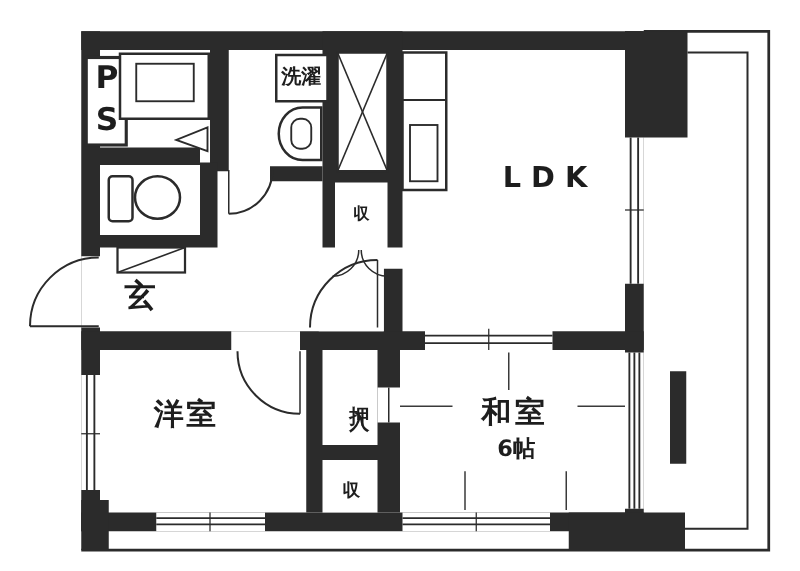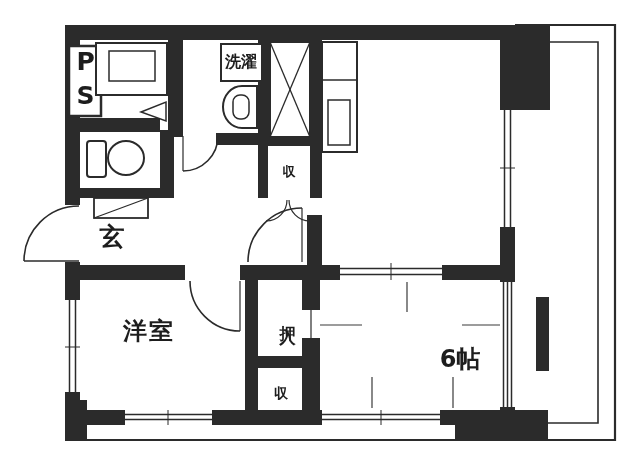--- a/index.html
+++ b/index.html
@@ -25,21 +25,21 @@
   #lbl-laundry       { left:241px; top:62px;  font-size:16px; }
   #lbl-ldk           { left:440px; top:143px; font-size:23px; letter-spacing:8px; }
   #lbl-ldk-size      { left:438px; top:172px; font-size:19px; }
   #lbl-storage-hall  { left:289px; top:172px; font-size:13px; }
   #lbl-entrance      { left:112px; top:237px; font-size:25px; }
   #lbl-western       { left:149px; top:332px; font-size:24px; letter-spacing:2px;text-align:right; }
   #lbl-western-size  { left:153px; top:364px; font-size:22px; }
   #lbl-closet        { left:287px; top:316px; font-size:16px; letter-spacing:4px; }
   #lbl-storage-btm   { left:281px; top:393px; font-size:14px; }
   #lbl-japanese      { left:412px; top:330px; font-size:24px; letter-spacing:3px; }
-  #lbl-japanese-size { left:413px; top:360px; font-size:24px;margin-left:47px; }
+  #lbl-japanese-size { left:413px; top:360px; font-size:18px; }
 </style>
 </head>
 <body>
 
 <div id="stage">
 
   <svg id="plan-svg" width="640" height="457" viewBox="0 0 640 457">
 
     <g stroke="#2b2b2b" fill="none">
       <polyline points="515,25 615,25 615,440 65,440" stroke-width="2.2"></polyline>
@@ -175,19 +175,21 @@
       <line x1="320" y1="325" x2="362" y2="325"></line>
       <line x1="462" y1="325" x2="500" y2="325"></line>
       <line x1="407" y1="282" x2="407" y2="312"></line>
       <line x1="372" y1="377" x2="372" y2="408"></line>
       <line x1="453" y1="377" x2="453" y2="408"></line>
     </g>
   </svg>
 
   <div class="lbl vert" id="lbl-ps">PS</div>
   <div class="lbl" id="lbl-laundry">洗濯</div>
+  <div class="lbl" id="lbl-ldk">LDK</div>
   <div class="lbl" id="lbl-storage-hall">収</div>
   <div class="lbl" id="lbl-entrance">玄</div>
   <div class="lbl" id="lbl-western">洋室</div>
   <div class="lbl vert" id="lbl-closet">押入</div>
   <div class="lbl" id="lbl-storage-btm">収</div>
+  <div class="lbl" id="lbl-japanese">和室</div>
   <div class="lbl" id="lbl-japanese-size">6帖</div>
 </div>
 
 </body></html>

